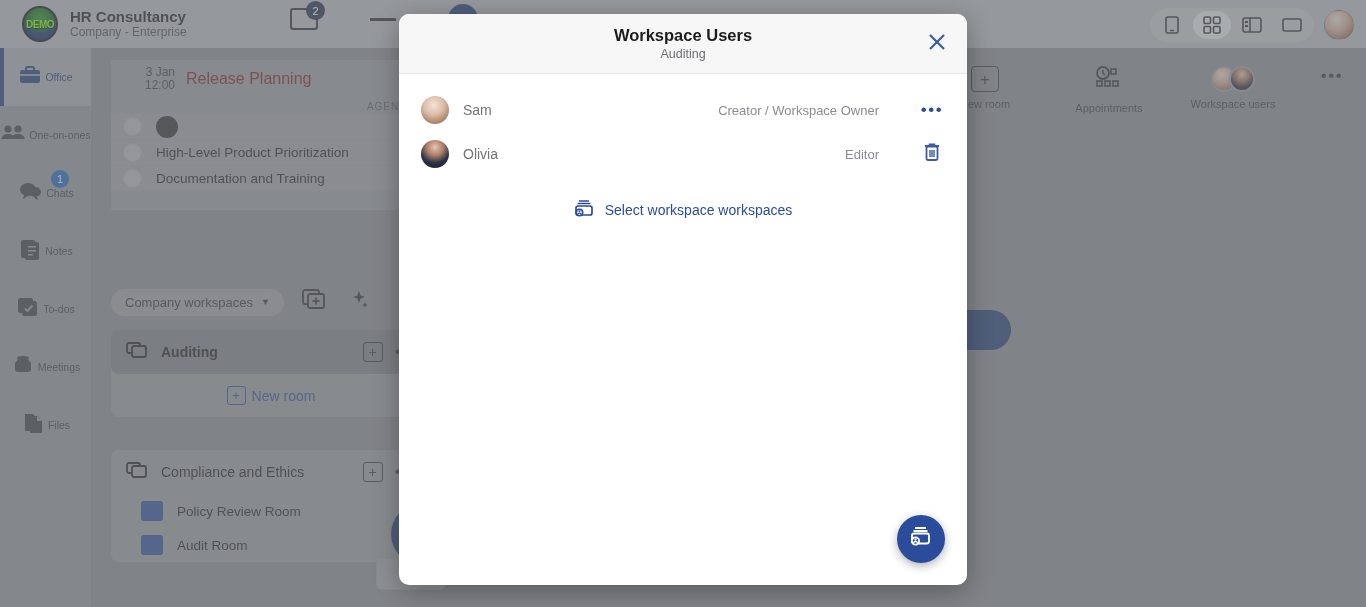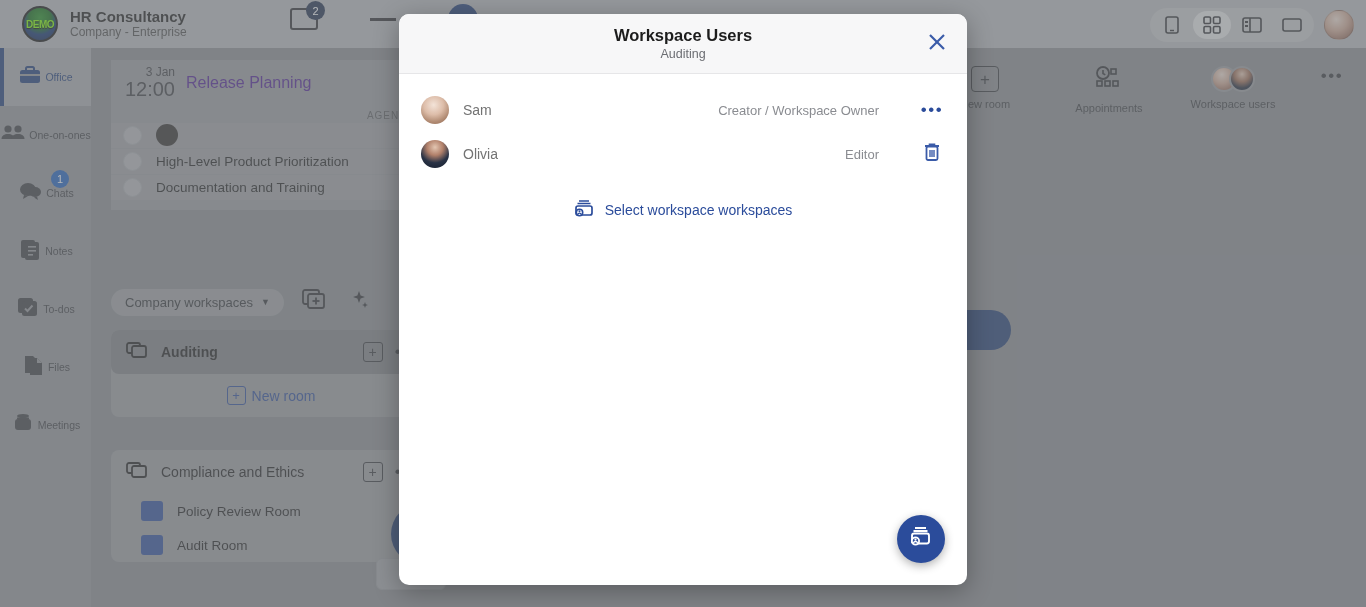--- a/index.html
+++ b/index.html
@@ -77,22 +77,22 @@
   
   .center { position: absolute; top: 48px; left: 91px; right: 0; bottom: 0; background: #8a8d91; }
 
   .meeting-card {
     position: absolute; left: 20px; top: 12px; width: 560px; height: 150px;
     background: #9a9ca0;
   }
   .meeting-head { display: flex; align-items: center; padding: 6px 12px; gap: 11px; }
   .meet-date { line-height: 1.05; text-align: right; min-width: 52px; }
   .meet-date .d { font-size: 12px; color: #3a3c40; }
-  .meet-date .t { font-size: 20px; color: #3a3c40; }
-  .meet-title { font-size: 16px; color: #4c1d95; flex: 1; }
+  .meet-date .t { font-size: 12px; color: #3a3c40; }
+  .meet-title { font-size: 16px; color: #7f1d1d; flex: 1; }
   .agenda-label { text-align: center; font-size: 10px; letter-spacing: 1px; color: #5b5d61; margin: 4px 0 2px; }
   .agenda-row {
     display: flex; align-items: center; gap: 14px; height: 25px; padding: 0 12px;
     background: #9fa1a5; margin-bottom: 1px;
   }
   .agenda-dot { width: 19px; height: 19px; border-radius: 50%; background: #b5b7bb; border:1px solid #a8aaae; }
   .agenda-text { font-size: 13.5px; color: #1c1c1c; flex: 1; }
   .agenda-av { width: 22px; height: 22px; border-radius: 50%; background: #2e2a28; }
 
   .ws-toolbar { position: absolute; left: 20px; top: 240px; display: flex; align-items: center; gap: 18px; }
@@ -321,37 +321,37 @@
               <rect x="6" y="5" width="15" height="15" rx="2.5" fill="#3a3c40"></rect>
               <path d="M9 12.5l2.5 2.5 5-5.5" fill="none" stroke="#93959a" stroke-width="2"></path>
             </svg>
         </span>
         <span class="rail-label">To-dos</span>
       </div>
 
       <div class="rail-item">
         <span>
           <svg width="24" height="22" viewBox="0 0 24 22">
+              <ellipse cx="12" cy="4" rx="6" ry="2" fill="#3a3c40"></ellipse>
+              <rect x="4" y="7" width="16" height="11" rx="3" fill="#3a3c40"></rect>
+              <rect x="6" y="5.5" width="12" height="1.6" fill="#3a3c40"></rect>
+            </svg>
+        </span>
+        <span class="rail-label">Meetings</span>
+      </div>
+
+      <div class="rail-item">
+        <span>
+          <svg width="24" height="22" viewBox="0 0 24 22">
               <path d="M4 2h8l5 5v12H4z" fill="#3a3c40"></path>
               <path d="M9 4h7l5 5v12H9z" fill="#3a3c40"></path>
               <path d="M16 4v5h5" fill="#93959a"></path>
             </svg>
         </span>
         <span class="rail-label">Files</span>
-      </div>
-
-      <div class="rail-item">
-        <span>
-          <svg width="24" height="22" viewBox="0 0 24 22">
-              <ellipse cx="12" cy="4" rx="6" ry="2" fill="#3a3c40"></ellipse>
-              <rect x="4" y="7" width="16" height="11" rx="3" fill="#3a3c40"></rect>
-              <rect x="6" y="5.5" width="12" height="1.6" fill="#3a3c40"></rect>
-            </svg>
-        </span>
-        <span class="rail-label">Meetings</span>
       </div>
 
     </div>
 
     <div class="center">
 
       <div class="meeting-card">
         <div class="meeting-head">
           <div class="meet-date">
             <div class="d">3 Jan</div>

